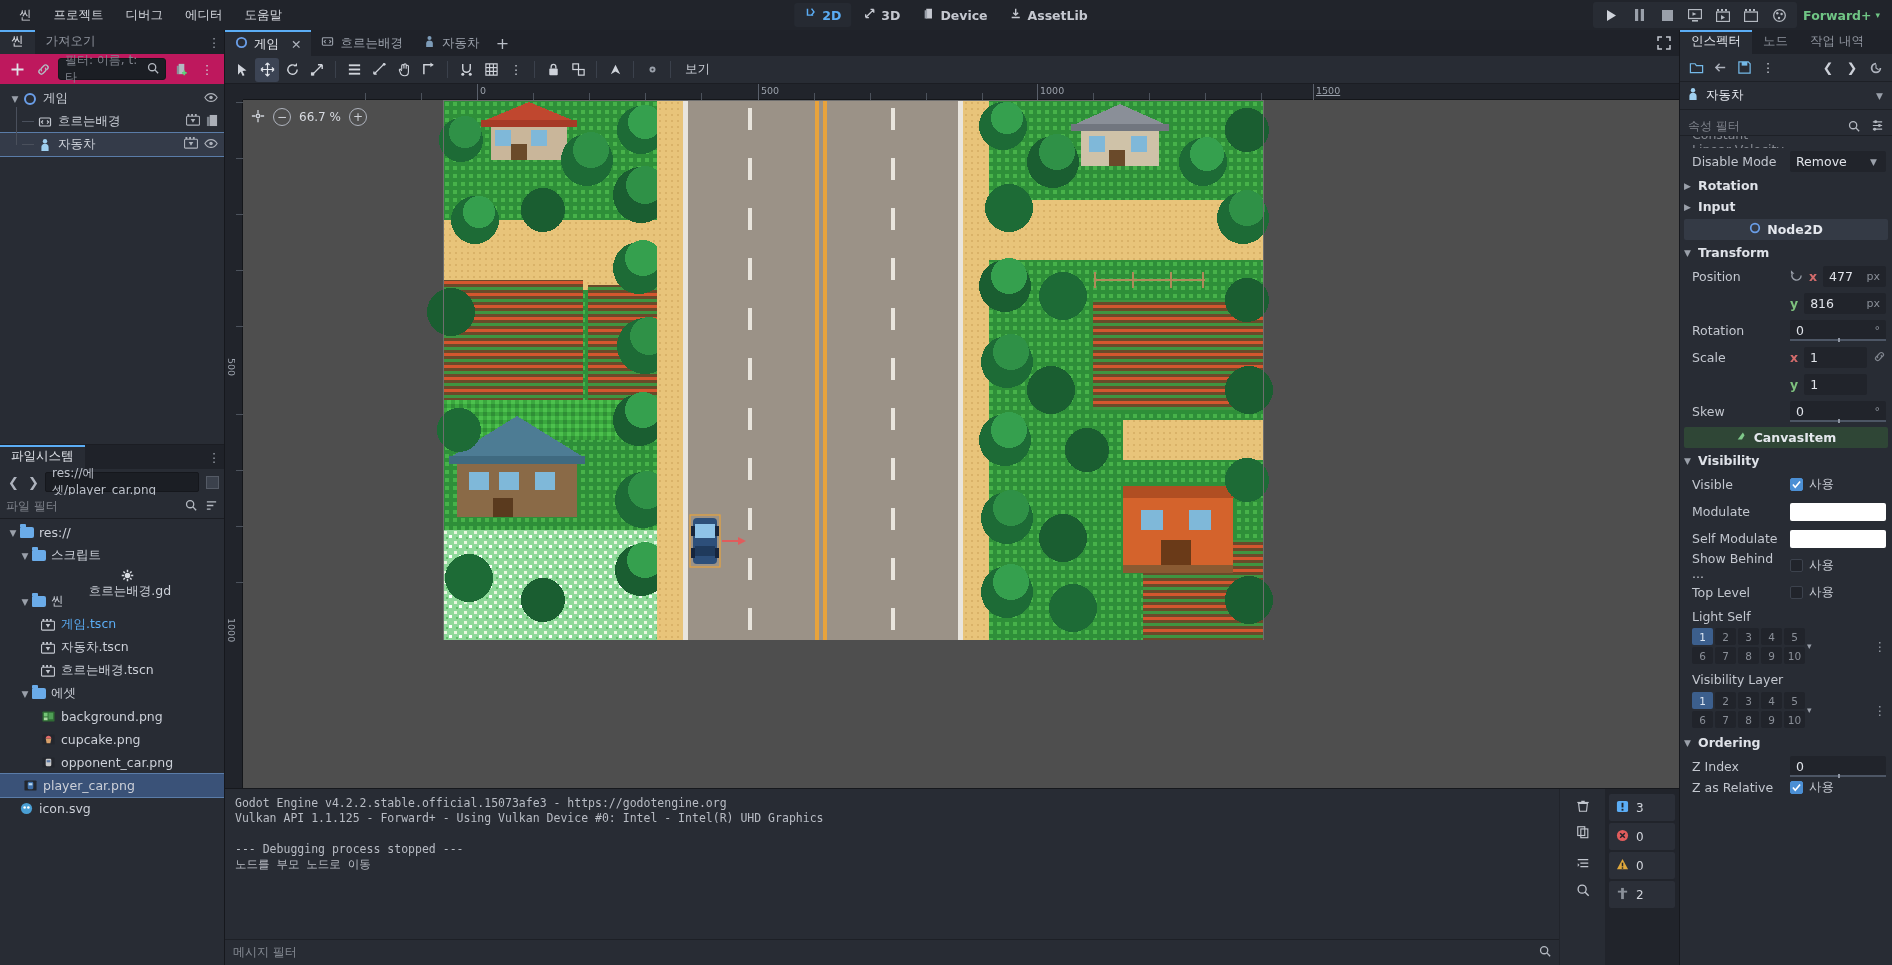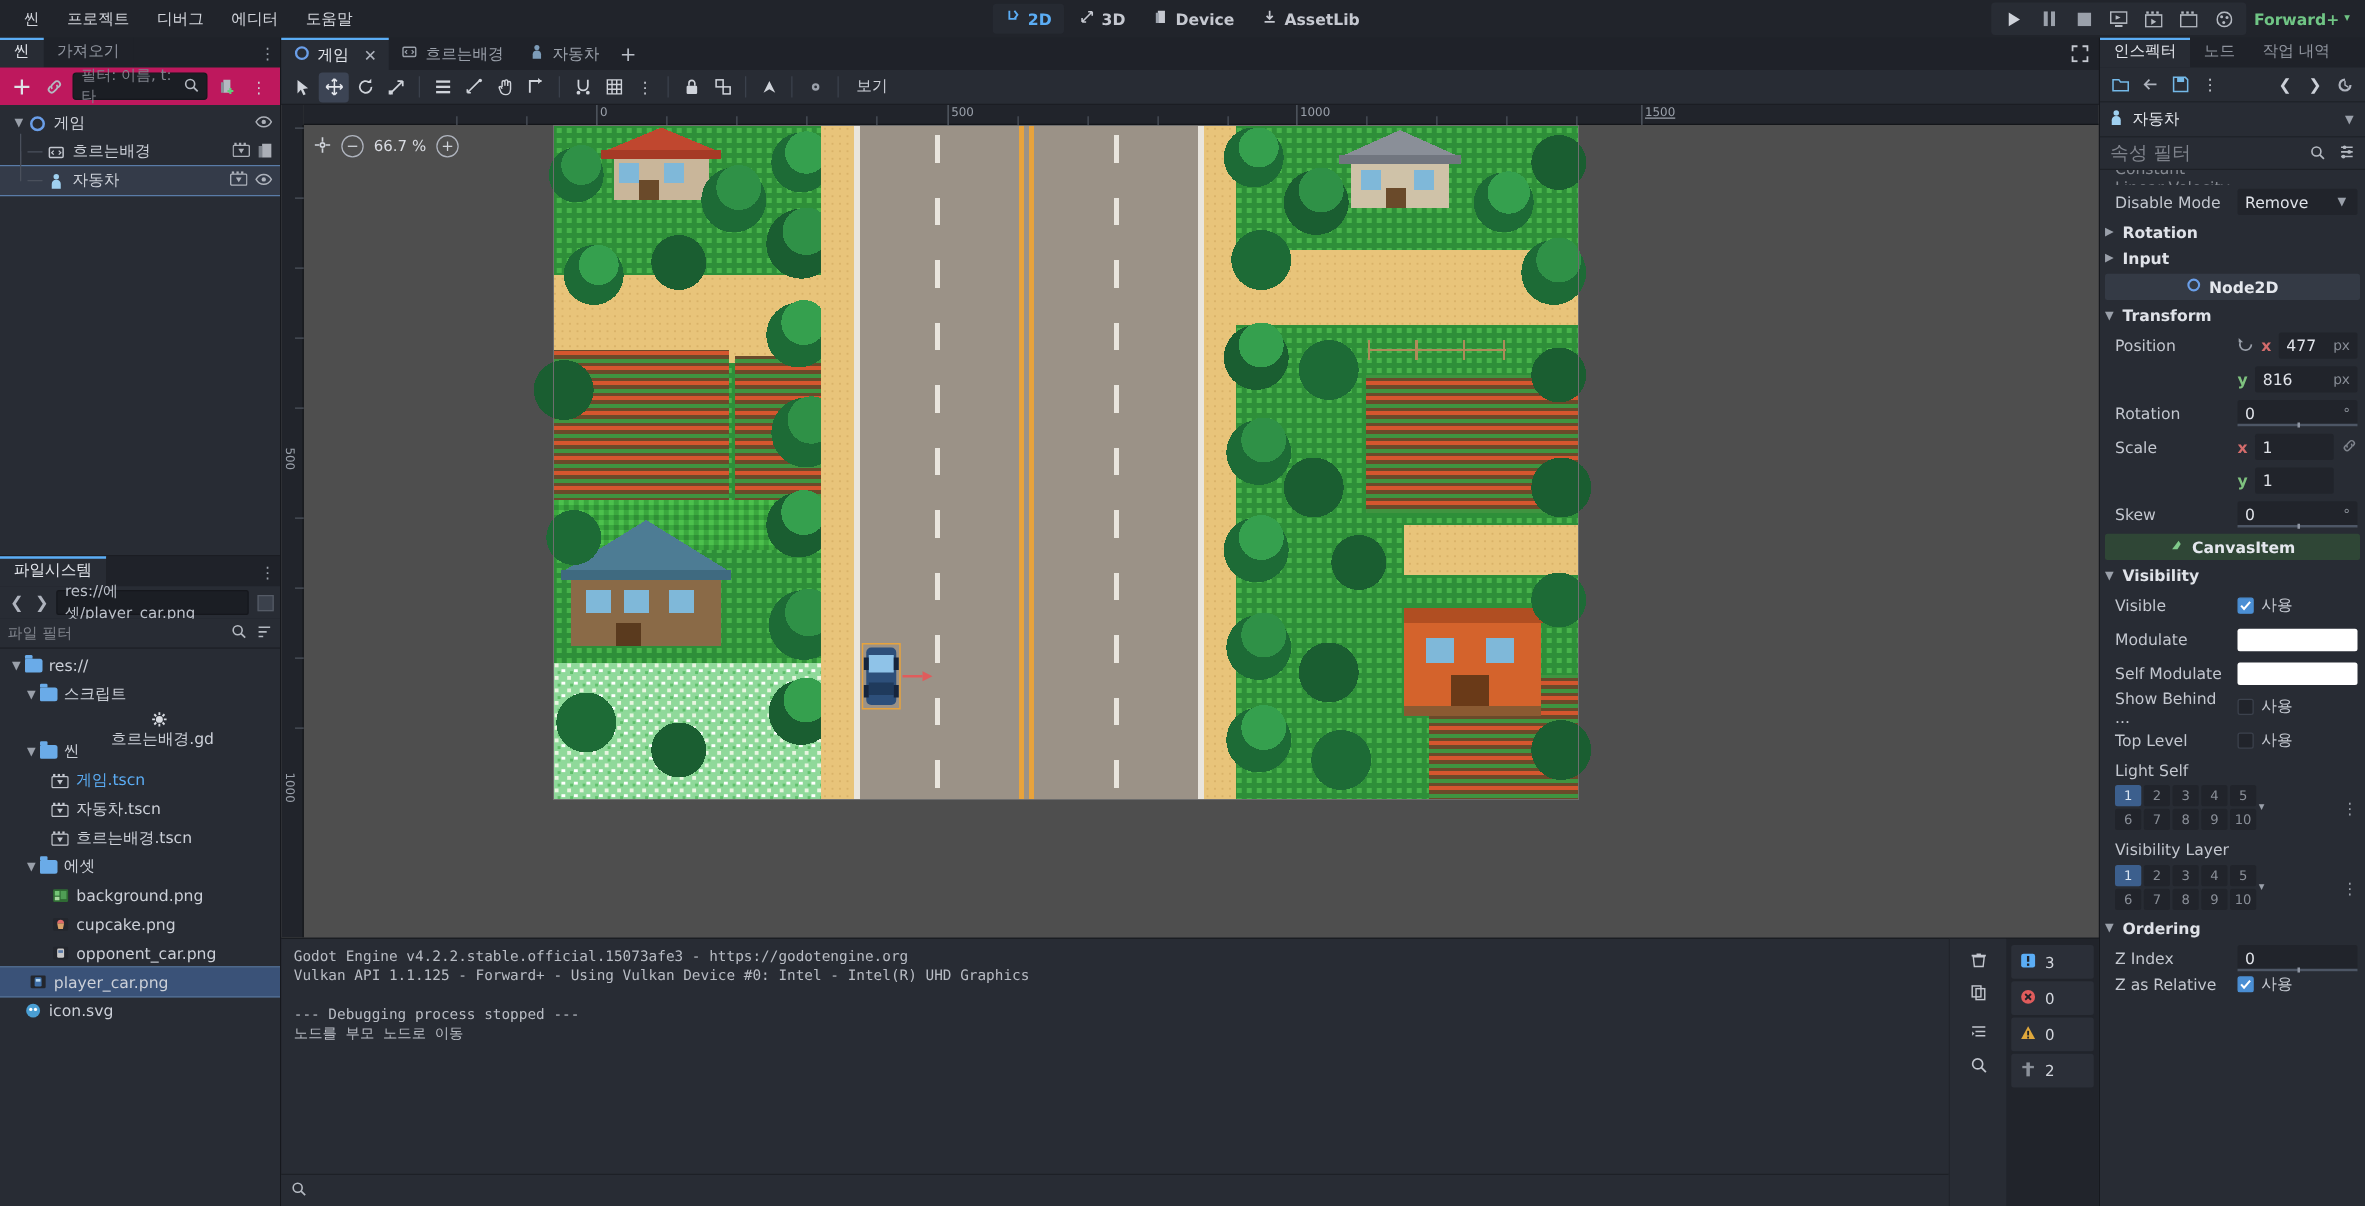--- a/index.html
+++ b/index.html
@@ -121,21 +121,21 @@
   .vlbl { position:absolute; left:1px; font-size:9.5px; color:#9aa0aa;
      writing-mode:vertical-rl; }
   #zoomctl { position:absolute; top:24px; left:26px; display:flex; align-items:center;
     gap:8px; z-index:20; color:#d8dbe1; font-size:12px; }
   .zbtn { width:18px;height:18px;border-radius:50%;border:1.5px solid #aeb3bd;
     display:flex;align-items:center;justify-content:center;color:#d0d4da;font-size:12px;
     line-height:1;}
   #game-canvas { position:absolute; top:16px; left:18px; }
 
   
-  #bottom { height:215px; background:#282c34; display:flex;
+  #bottom { height:177px; background:#282c34; display:flex;
      border-top:1px solid #16181d; }
   #out { flex:1; display:flex; flex-direction:column; }
   #out-text { flex:1; padding:7px 10px; font-family:"DejaVu Sans Mono",
      "Liberation Mono",monospace; font-size:11.5px; line-height:1.32; color:#b8bcc4;
      white-space:pre-wrap; }
   #out-filter { height:26px; background:#282c34; border-top:1px solid #1d2026;
     display:flex; align-items:center; padding:0 8px; color:#868b94; font-size:12px; }
   #out-filter .txt{flex:1;}
   #out-side { width:46px; background:#282c34; display:flex; flex-direction:column;
     align-items:center; padding-top:5px; gap:3px; border-left:1px solid #21242b;}
@@ -145,22 +145,22 @@
      padding-top:4px; }
   .cnt-row { height:27px; display:flex; align-items:center; gap:7px; padding:0 7px;
      margin:1px 4px; background:#2b2f38; border-radius:2px; font-size:12px;
      color:#d2d5dc;}
 
   
   .insp-toolbar { height:28px; background:#282c34; display:flex; align-items:center;
     padding:0 5px; gap:2px; border-bottom:1px solid #1d2026;}
   .insp-head { height:28px; background:#282c34; display:flex; align-items:center;
     padding:0 6px; gap:6px; border-bottom:1px solid #1d2026;}
-  .insp-filter { height:26px; background:#282c34; display:flex; align-items:center;
-    padding:0 8px; gap:5px; color:#7f838c; font-size:15px;
+  .insp-filter { height:26px; background:#282c34; display:flex; align-items:flex-end;
+    padding:0 8px; gap:5px; color:#7f838c; font-size:12px;
     border-bottom:1px solid #1d2026;}
   .insp-filter .txt{flex:1;}
   #insp-body { flex:1; background:#282c34; overflow:hidden; position:relative;
      padding-bottom:2px;}
   .p-section { display:flex; align-items:center; gap:4px; height:21px;
     padding:0 6px 0 4px; color:#dfe2e8; font-weight:bold; font-size:12.5px; }
   .p-class { height:21px; background:#343a45; display:flex; align-items:center;
     justify-content:center; gap:6px; font-weight:bold; font-size:12.5px;
     color:#e4e7ed; margin:2px 4px; border-radius:2px;}
   .p-class.green { background:#2f4636; }
@@ -949,20 +949,21 @@
     </div>
 
     <div id="bottom">
       <div id="out">
         <div id="out-text">Godot Engine v4.2.2.stable.official.15073afe3 - https://godotengine.org
 Vulkan API 1.1.125 - Forward+ - Using Vulkan Device #0: Intel - Intel(R) UHD Graphics
 
 --- Debugging process stopped ---
 노드를 부모 노드로 이동</div>
         <div id="out-filter">
+          <span class="txt">메시지 필터</span>
           <span>
             <svg width="12" height="12" viewBox="0 0 14 14">
                 <circle cx="6" cy="6" r="4.2" fill="none" stroke="#b4b9c1" stroke-width="1.5"></circle>
                 <path d="M9.2 9.2L13 13" stroke="#b4b9c1" stroke-width="1.6"></path>
               </svg></span>
         </div>
       </div>
       <div id="out-side">
         <div class="side-ico">
           <svg width="14" height="14" viewBox="0 0 16 16">

